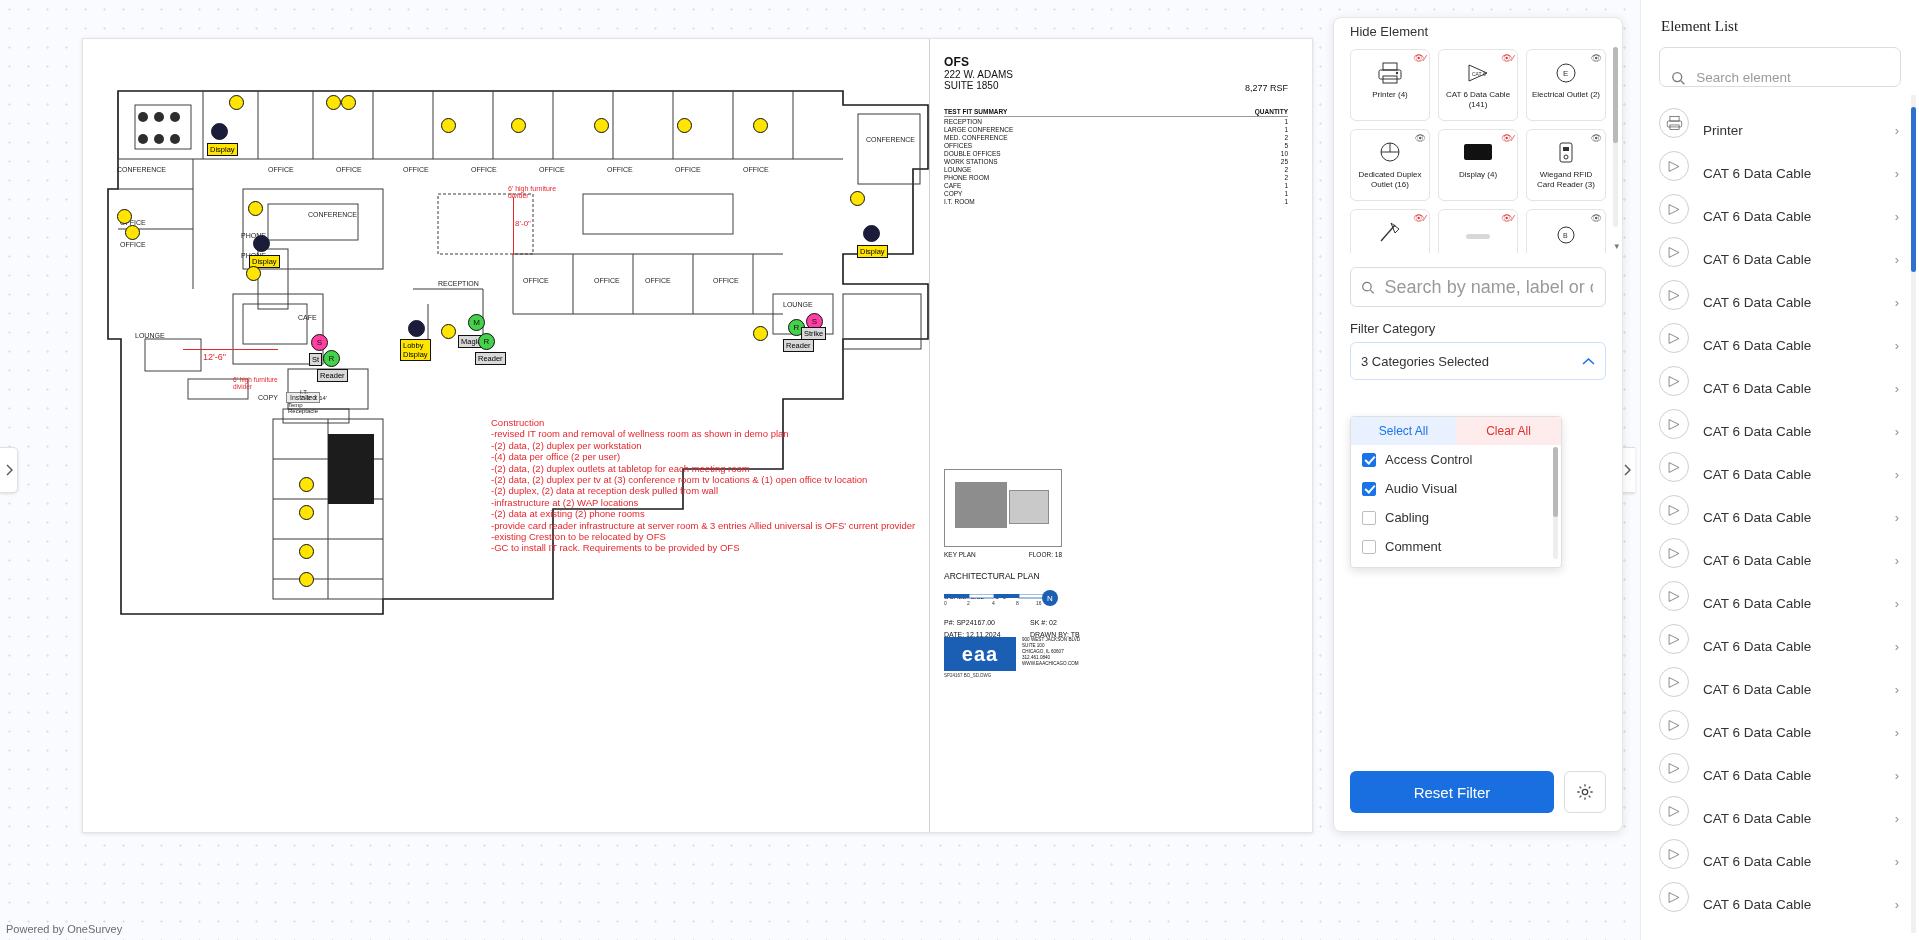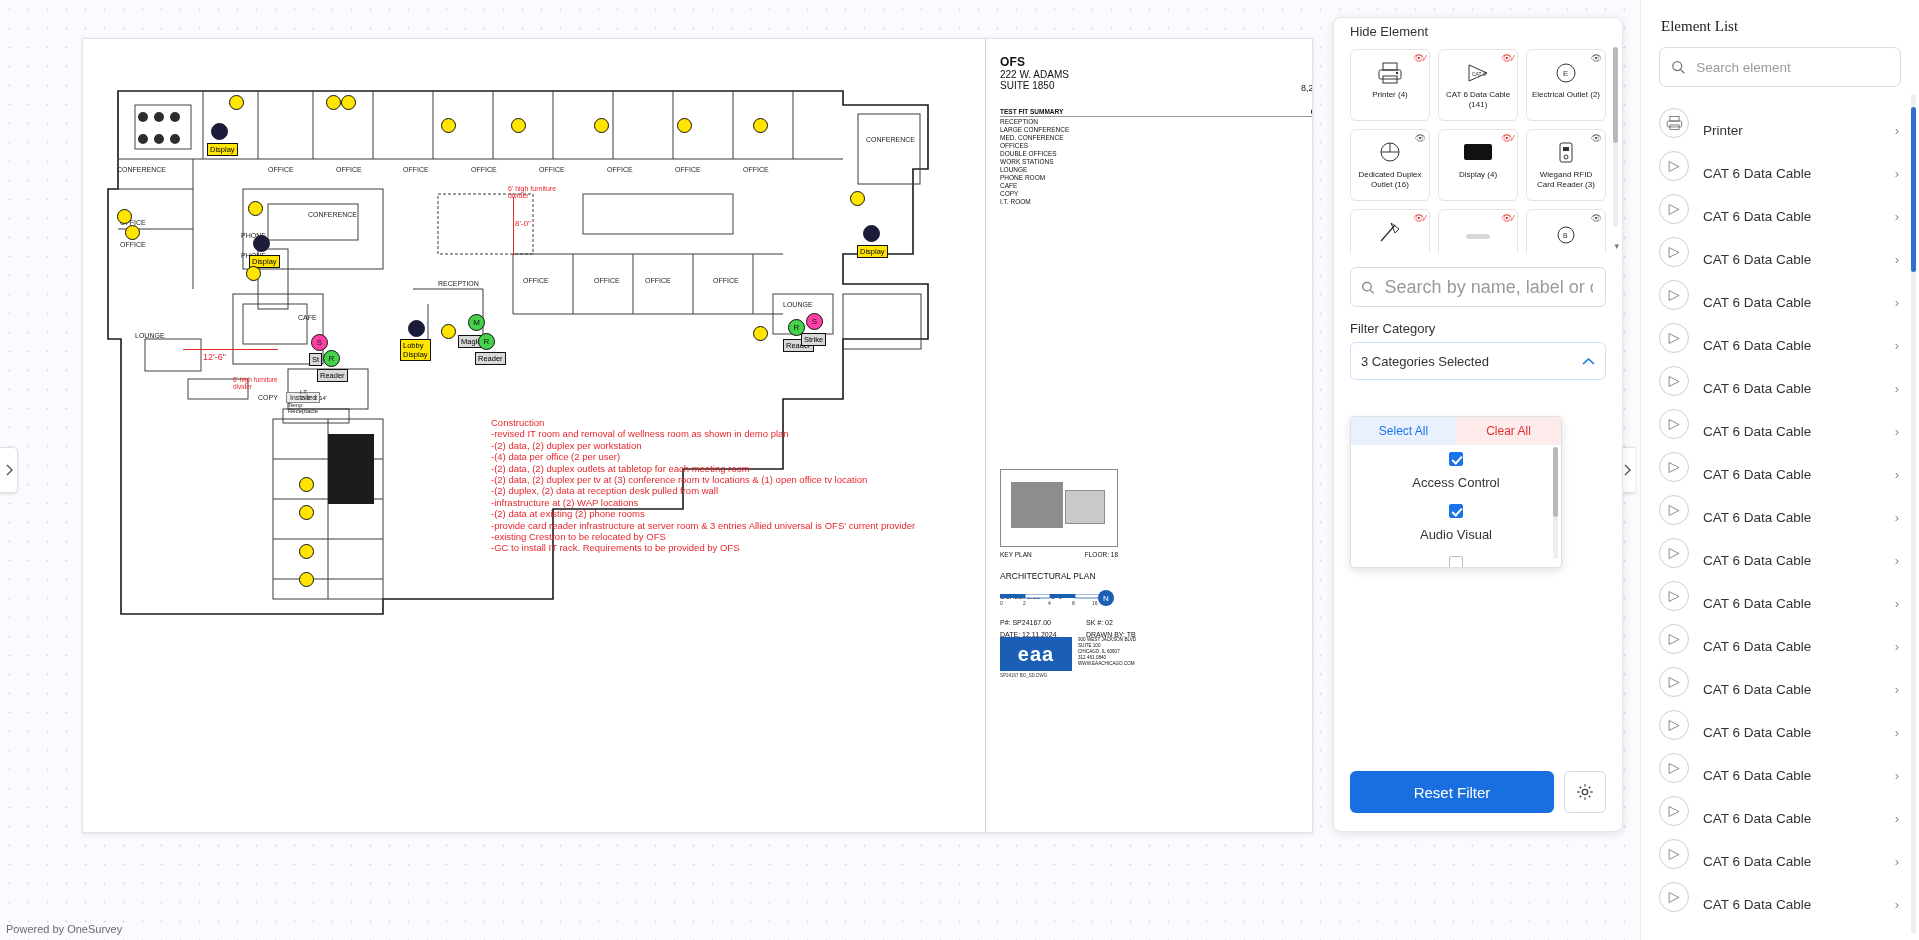--- a/index.html
+++ b/index.html
@@ -73,21 +73,21 @@
   }
   .notes .head { color: #e8262d; font-weight: 400; }
   .notes .blk { margin-bottom: 8px; }
 
   
   .dim-red { position:absolute; color:#e8262d; font-size:9px; }
 
   
   .titleblock {
     position: absolute;
-    left: 902px; top: 0px;
+    left: 846px; top: 0px;
     width: 373px; height: 795px;
     border-left: 1px solid #d0d0d0;
     padding: 16px 14px;
     font-size: 8px;
     color: #111;
   }
   .tb-title { font-size: 12px; font-weight: bold; letter-spacing:.2px;}
   .tb-sub { font-size: 10px; }
   .tb-rsf { position:absolute; right:14px; top:44px; font-size:9px; }
   .tb-table { margin-top: 16px; width: 100%; border-collapse: collapse; font-size:6.5px;}
@@ -223,21 +223,21 @@
     box-shadow: 0 3px 10px rgba(0,0,0,.12);
     overflow:hidden;
     z-index: 5;
   }
   .dd-actions { display:flex; }
   .dd-actions div {
     flex:1; text-align:center; font-size: 12px; padding: 7px 0; cursor:pointer;
   }
   .dd-sel { color:#1a73e8; background:#eaf1fe; }
   .dd-clr { color:#e03131; background:#fdeceb; }
-  .dd-item { display:flex; align-items:center; gap:9px; padding: 7px 11px; font-size: 13px; color:#333;flex-direction:column; }
+  .dd-item { display:flex; align-items:center; gap:9px; padding: 7px 11px; font-size: 13px; color:#333; }
   .cb {
     width: 14px; height: 14px; border:1.5px solid #1a73e8; border-radius:2px;
     display:inline-block; position:relative; background:#fff;
   }
   .cb.checked { background:#1a73e8; }
   .cb.checked:after{
     content:""; position:absolute; left:4px; top:0.5px; width:4px; height:8px;
     border:solid #fff; border-width:0 2px 2px 0; transform: rotate(42deg);
   }
   .cb.empty { border-color:#bdbdbd; }
@@ -264,21 +264,21 @@
 
   
   .el-panel {
     position:absolute; left: 1640px; top:0; width: 279px; height: 940px;
     background: #fff; border-left: 1px solid #ececec;
   }
   .el-title { padding: 18px 20px 10px 20px; font-size: 15px; color:#222;font-family:Liberation Serif, serif; }
   .el-search {
     margin: 2px 18px 0 18px;
     height: 40px; border:1px solid #dcdcdc; border-radius: 7px;
-    display:flex; align-items:center; gap:9px; padding: 0 11px;
+    display:flex; align-items:flex-end; gap:9px; padding: 0 11px;
   }
   .el-search input {
     border:none; outline:none; width:100%; font-size: 13.5px; color:#333;
     font-family:"Liberation Sans", sans-serif; background:transparent;
   }
   .el-search input::placeholder{ color:#9a9a9a; }
   .el-list { margin-top: 8px; height: 838px; overflow:hidden; position:relative;}
   .el-row {
     display:flex; align-items:flex-end; gap:14px;
     height: 43px; padding: 0 20px 0 18px; cursor:pointer;
@@ -421,21 +421,21 @@
       <div class="marker m-green" style="left:395px;top:294px;width:17px;height:17px;">R</div>
       <div class="m-label dark" style="left:392px;top:313px;">Reader</div>
       <div class="marker m-pink" style="left:228px;top:295px;width:17px;height:17px;">S</div>
       <div class="m-label dark" style="left:226px;top:314px;">St</div>
       <div class="marker m-green" style="left:240px;top:311px;width:17px;height:17px;">R</div>
       <div class="m-label dark" style="left:234px;top:330px;">Reader</div>
       <div class="marker m-yellow" style="left:670px;top:287px;width:15px;height:15px;"></div>
       <div class="marker m-green" style="left:705px;top:280px;width:17px;height:17px;">R</div>
       <div class="m-label dark" style="left:700px;top:300px;">Reader</div>
       <div class="marker m-pink" style="left:723px;top:274px;width:17px;height:17px;">S</div>
-      <div class="m-label dark" style="left:718px;top:294px;">Strike</div>
+      <div class="m-label dark" style="left:718px;top:288px;">Strike</div>
       <div class="marker m-yellow" style="left:216px;top:438px;width:15px;height:15px;"></div>
       <div class="marker m-yellow" style="left:216px;top:466px;width:15px;height:15px;"></div>
       <div class="marker m-yellow" style="left:216px;top:505px;width:15px;height:15px;"></div>
       <div class="marker m-yellow" style="left:216px;top:533px;width:15px;height:15px;"></div>
 
       <div class="notes">
         <div class="blk">
           <div class="head">Construction</div>
           <div>-revised IT room and removal of wellness room as shown in demo plan</div>
           <div>-(2) data, (2) duplex per workstation</div>

